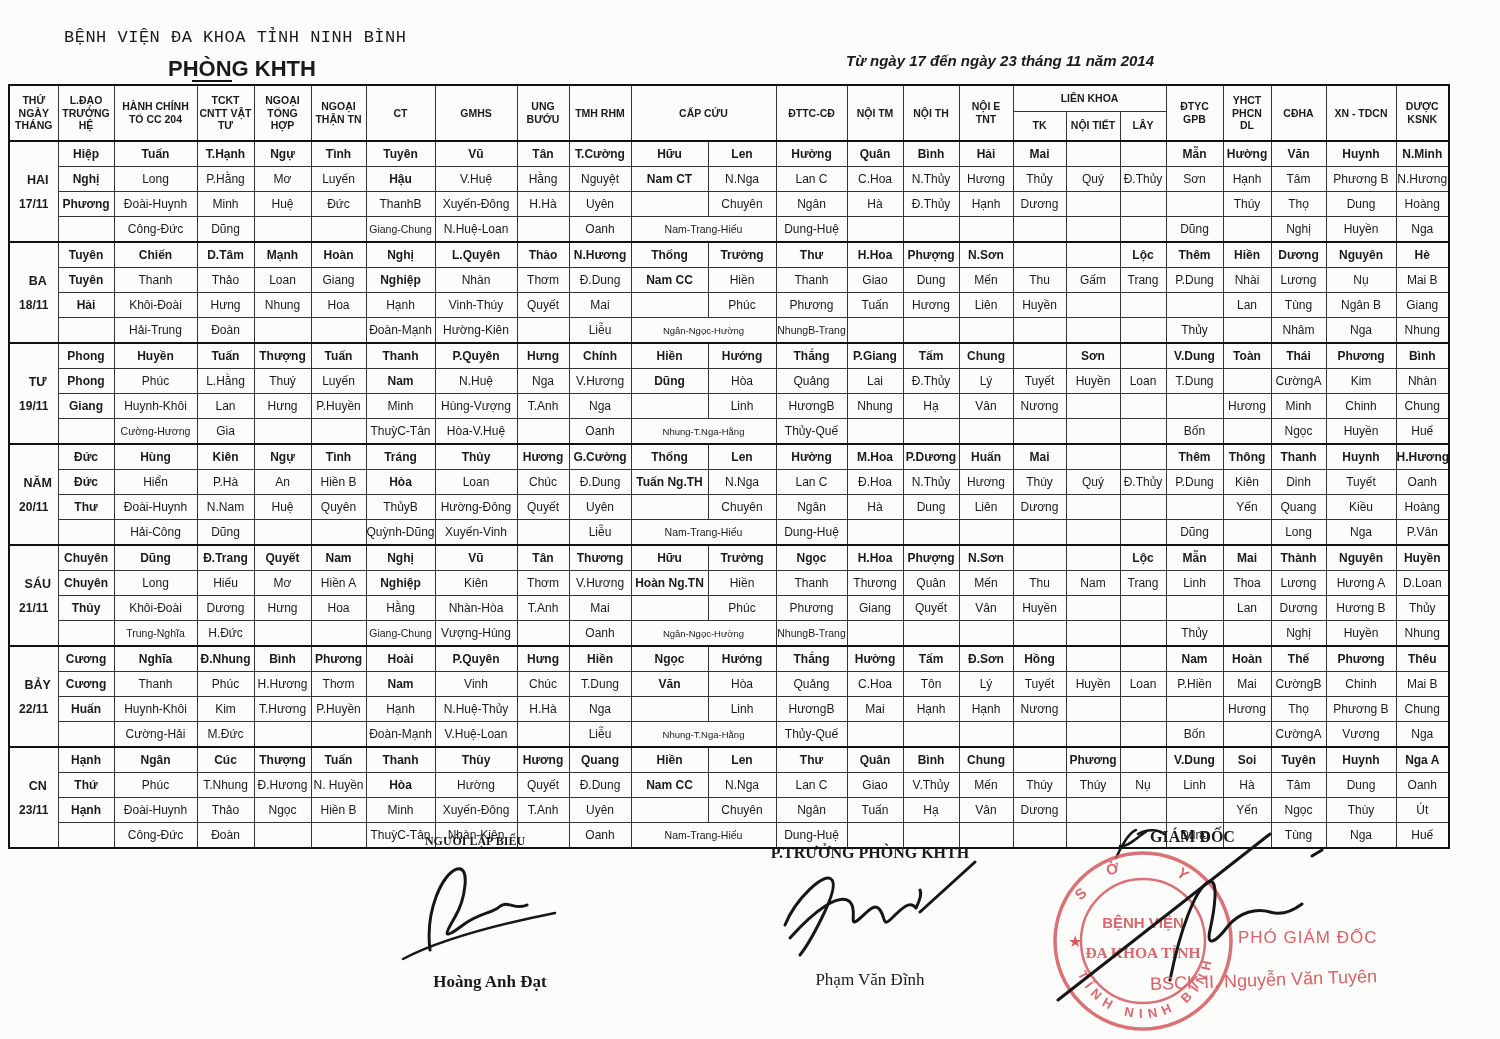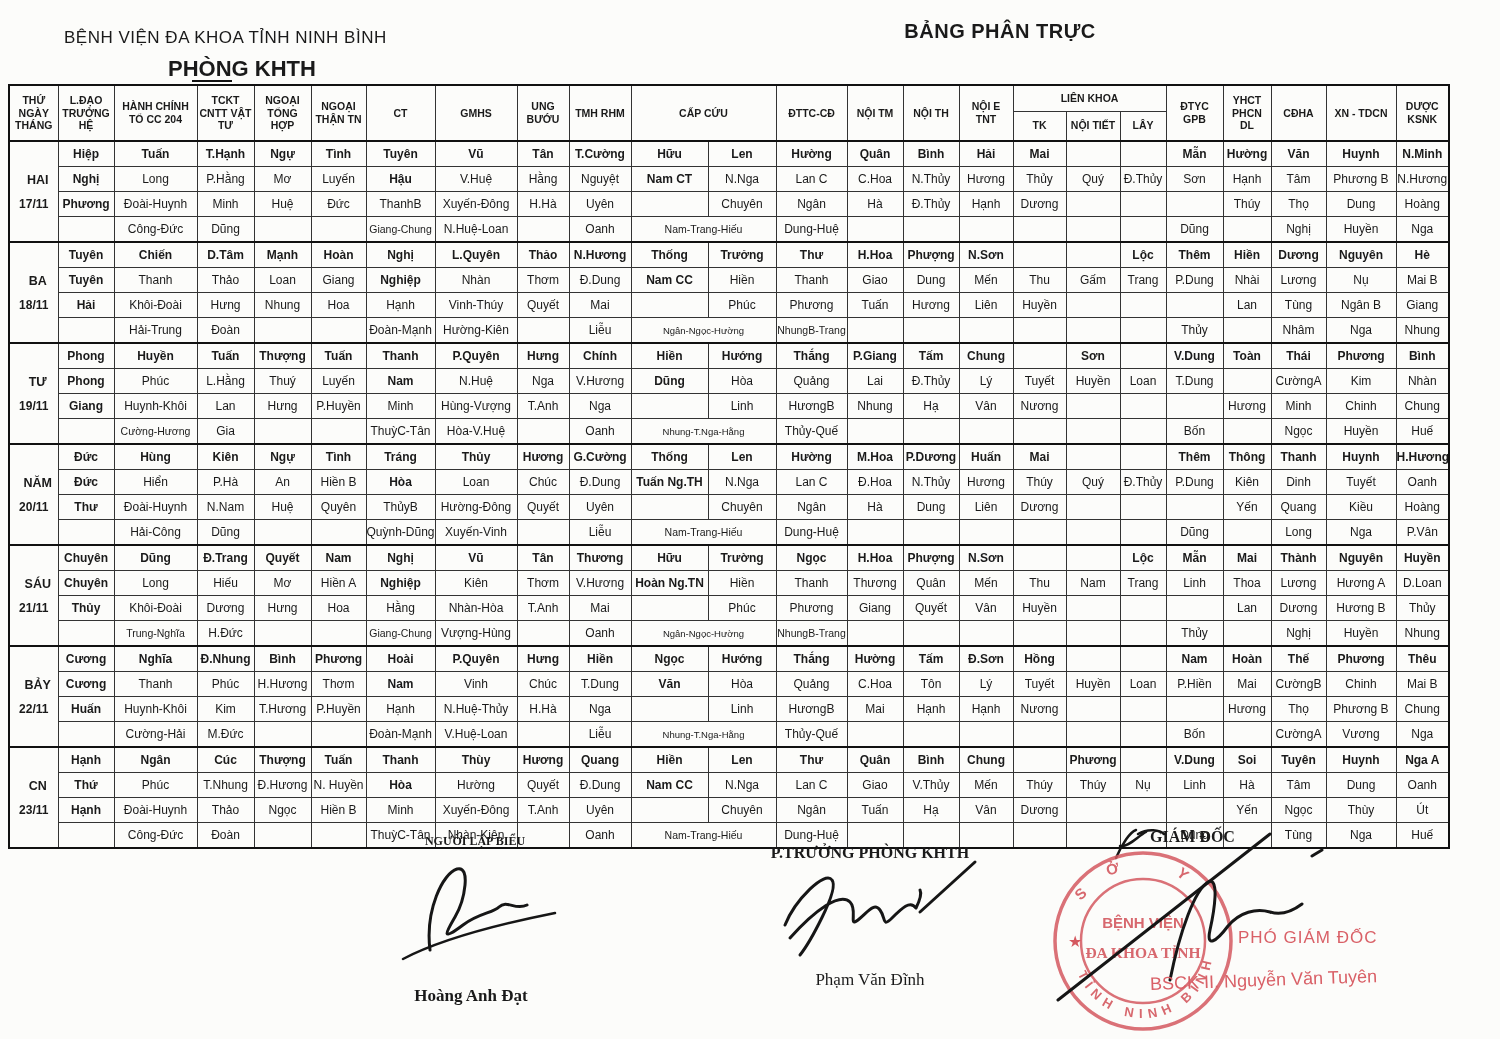--- a/index.html
+++ b/index.html
@@ -1,19 +1,19 @@
 <!DOCTYPE html>
 <html><head>
 <meta charset="utf-8">
 <style>
   html,body{margin:0;padding:0;background:#d8d8d8;}
   .page{position:relative;width:1500px;height:1039px;background:#fcfcfa;color:#1a1a1a;
         font-family:"Liberation Sans",sans-serif;overflow:hidden;}
   
-  .org{position:absolute;left:64px;top:28px;font-size:17px;letter-spacing:.5px;}
+  .org{position:absolute;left:64px;top:28px;font-size:17px;letter-spacing:.5px;font-family:Liberation Mono, monospace;}
   .dept{position:absolute;left:168px;top:56px;font-size:22px;font-weight:bold;text-align:right;}
   .dept-underline{position:absolute;left:192px;top:80px;width:40px;height:2px;background:#111;}
   .title{position:absolute;left:740px;top:20px;width:520px;text-align:center;
          font-size:20px;font-weight:bold;letter-spacing:.5px;}
   .subtitle{position:absolute;left:740px;top:52px;width:520px;text-align:center;
             font-size:15px;font-weight:bold;font-style:italic;}
   
   table.roster{position:absolute;left:8px;top:84px;width:1440px;border-collapse:collapse;
                table-layout:fixed;border:2px solid #111;}
   table.roster th,table.roster td{border:1px solid #333;text-align:center;vertical-align:middle;
@@ -25,43 +25,43 @@
   td.b{font-weight:bold;}
   tr.day-start td{border-top:2px solid #111;}
   td.daycell{font-weight:bold;}
   td.daycell .dayname{font-size:12.5px;margin-bottom:10px;padding-left:8px;}
   td.daycell .daydate{font-size:12px;}
   
   .foot-left{position:absolute;left:14px;top:836px;line-height:27px;font-size:15px;}
   .foot-left .fl-title{font-weight:bold;font-size:15.5px;}
   .preparer-title{position:absolute;left:360px;top:834px;width:230px;text-align:center;
                   font-size:12px;font-weight:bold;font-family:"Liberation Serif",serif;}
-  .preparer-name{position:absolute;left:356px;top:972px;width:230px;text-align:center;
-                 font-size:17px;font-weight:bold;font-family:"Liberation Serif",serif;margin-top:14px;}
+  .preparer-name{position:absolute;left:375px;top:972px;width:230px;text-align:center;
+                 font-size:17px;font-weight:bold;font-family:"Liberation Serif",serif;}
   .depthead-title{position:absolute;left:740px;top:832px;width:260px;text-align:center;
                   font-size:16px;font-weight:bold;font-family:"Liberation Serif",serif;margin-top:12px;}
   .depthead-name{position:absolute;left:740px;top:970px;width:260px;text-align:center;
                  font-size:17px;font-weight:normal;font-family:"Liberation Serif",serif;}
   .director-title{position:absolute;left:1150px;top:828px;font-size:16px;font-weight:bold;
                   font-family:"Liberation Serif",serif;}
   .deputy-title{position:absolute;left:1238px;top:928px;font-size:17px;letter-spacing:1px;}
   .deputy-name{position:absolute;left:1150px;top:970px;font-size:18px;transform:rotate(-2deg);}
   .redtxt{color:#d96067;}
   .sig{position:absolute;}
   .stamp{position:absolute;left:1048px;top:846px;}
 </style>
 </head>
 <body>
 
 <div class="page">
 
   <div class="org">BỆNH VIỆN ĐA KHOA TỈNH NINH BÌNH</div>
   <div class="dept">PHÒNG KHTH</div>
   <div class="dept-underline"></div>
-  <div class="title">BẢNG PHÂN TRỰC</div>
+  <div class="subtitle">Từ ngày 17 đến ngày 23 tháng 11 năm 2014</div>
 
   <table class="roster">
     <colgroup>
       <col style="width:49px">
         <col style="width:56px">
         <col style="width:83px">
         <col style="width:57px">
       <col style="width:57px">
         <col style="width:55px">
         <col style="width:69px">

